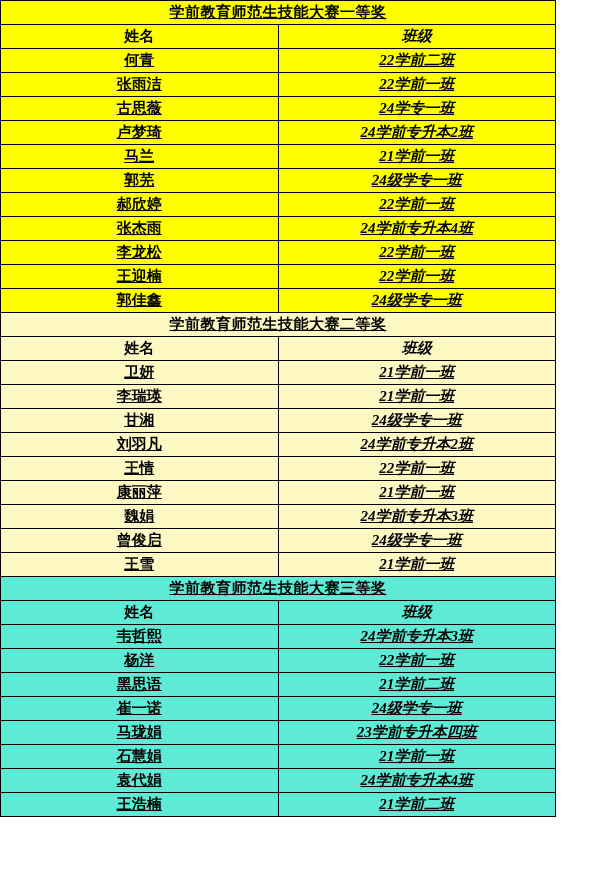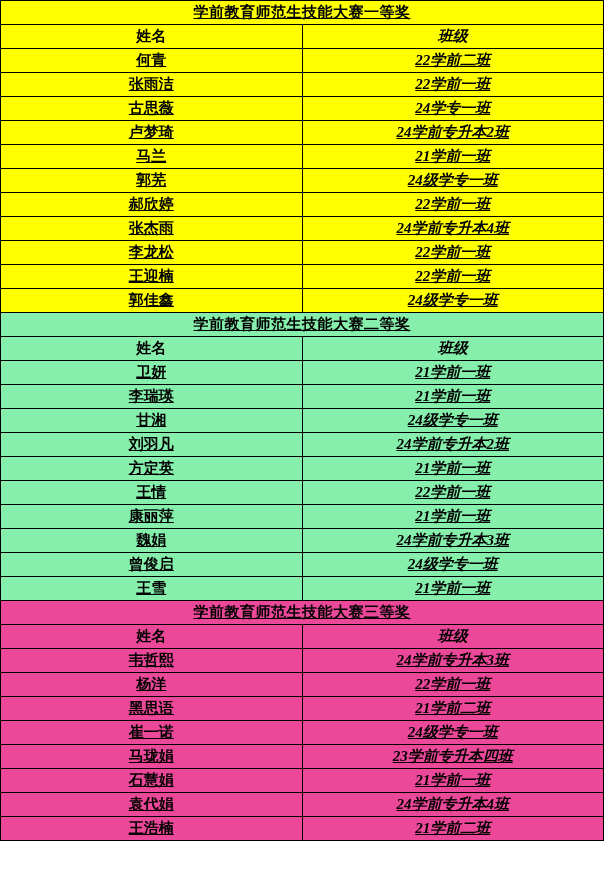--- a/index.html
+++ b/index.html
@@ -6,21 +6,21 @@
     margin: 0;
     padding: 0;
     background: #ffffff;
   }
   body {
     width: 604px;
     height: 878px;
     font-family: "Liberation Serif", "DejaVu Serif", serif;
   }
   .sheet {
-    width: 604px;
+    width: 556px;
     height: 878px;
     box-sizing: border-box;
     display: flex;
     flex-direction: column;
     border-radius: 6px;
   }
   table.award-table {
     width: 100%;
     border-collapse: collapse;
     table-layout: fixed;
@@ -52,22 +52,22 @@
   .name-cell, .class-cell {
     text-decoration: underline;
     font-size: 15px;
   }
   .header-cell {
     font-size: 15px;
     font-weight: bold;
     text-decoration: none;
   }
   .grp-first td { background: #ffff00; }
-  .grp-second td { background: #86efac; }
-  .grp-third td { background: #ec4899; }
+  .grp-second td { background: #fef9c3; }
+  .grp-third td { background: #5eead4; }
 </style>
 </head>
 <body>
 
 <div class="sheet">
   <table class="award-table">
     <tbody>
         <tr class="grp-first">
           <td colspan="2" class="title-cell">学前教育师范生技能大赛一等奖</td>
         </tr>
@@ -136,24 +136,20 @@
         </tr>
         <tr class="grp-second">
           <td class="name-cell col-name">甘湘</td>
           <td class="class-cell col-class">24级学专一班</td>
         </tr>
         <tr class="grp-second">
           <td class="name-cell col-name">刘羽凡</td>
           <td class="class-cell col-class">24学前专升本2班</td>
         </tr>
         <tr class="grp-second">
-          <td class="name-cell col-name">方定英</td>
-          <td class="class-cell col-class">21学前一班</td>
-        </tr>
-        <tr class="grp-second">
           <td class="name-cell col-name">王情</td>
           <td class="class-cell col-class">22学前一班</td>
         </tr>
         <tr class="grp-second">
           <td class="name-cell col-name">康丽萍</td>
           <td class="class-cell col-class">21学前一班</td>
         </tr>
         <tr class="grp-second">
           <td class="name-cell col-name">魏娟</td>
           <td class="class-cell col-class">24学前专升本3班</td>

